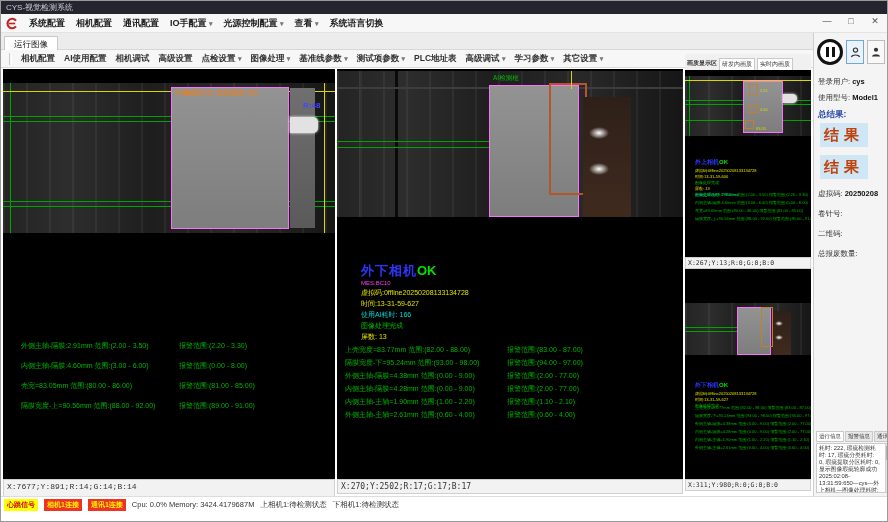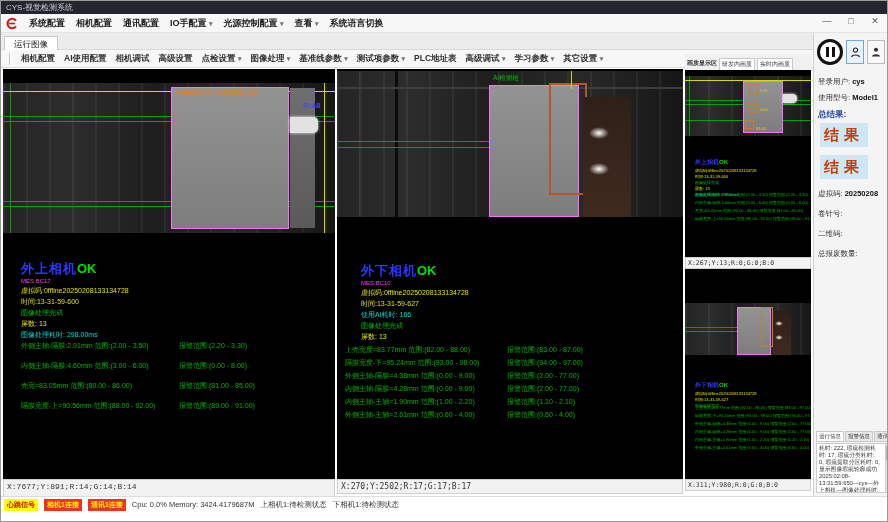--- a/index.html
+++ b/index.html
@@ -157,29 +157,20 @@
         <div class="hl green" style="left:0;top:38px;width:332px;"></div>
         <div class="hl green" style="left:0;top:118px;width:332px;"></div>
         <div class="hl green" style="left:0;top:123px;width:332px;"></div>
         <div class="cell" style="left:168px;top:4px;width:118px;height:142px;"></div>
         <div class="cellext" style="left:287px;top:5px;width:25px;height:140px;"></div>
         <div class="tabwhite" style="left:287px;top:34px;width:28px;height:16px;"></div>
         <div class="roi-label" style="left:172px;top:5px;">纠偏阈值:93, 动态阈值:100</div>
         <div class="r-label" style="left:300px;top:18px;">R:48</div>
         <div class="vl yellow" style="left:321px;top:0;height:150px;"></div>
       </div>
-      <div class="ov" style="left:18px;top:190px;">
-        <div><span class="cam-title">外上相机</span><span class="cam-ok">OK</span></div>
-        <div class="t-mag">MES:BC17</div>
-        <div class="ov-line t-yel">虚拟码:0ffline20250208133134728</div>
-        <div class="ov-line t-yel">时间:13-31-59-600</div>
-        <div class="ov-line t-grn">图像处理完成</div>
-        <div class="ov-line t-yel">屏数: 13</div>
-        <div class="ov-line t-cyn">图像处理耗时: 298.00ms</div>
-      </div>
       <div class="row" style="left:18px;top:272px;"><span>外侧主轴-隔膜:2.91mm 范围:(2.00 - 3.50)</span><span class="alarm" style="left:158px;">报警范围:(2.20 - 3.30)</span></div>
       <div class="row" style="left:18px;top:292px;"><span>内侧主轴-隔膜:4.60mm 范围:(3.00 - 6.00)</span><span class="alarm" style="left:158px;">报警范围:(0.00 - 8.00)</span></div>
       <div class="row" style="left:18px;top:312px;"><span>壳宽=83.05mm 范围:(80.00 - 86.00)</span><span class="alarm" style="left:158px;">报警范围:(81.00 - 85.00)</span></div>
       <div class="row" style="left:18px;top:332px;"><span>隔膜宽度-上=90.56mm 范围:(88.00 - 92.00)</span><span class="alarm" style="left:158px;">报警范围:(89.00 - 91.00)</span></div>
     </div>
     <div class="coordbar" style="top:410px;height:21px;font-size:8px;line-height:13px;padding-left:3px;font-family:Liberation Mono, monospace;">X:7677;Y:891;R:14;G:14;B:14</div>
   </div>
 
   <div class="view" style="left:336px;top:68px;width:346px;height:425px;">
     <div class="canvas" style="height:410px;">

